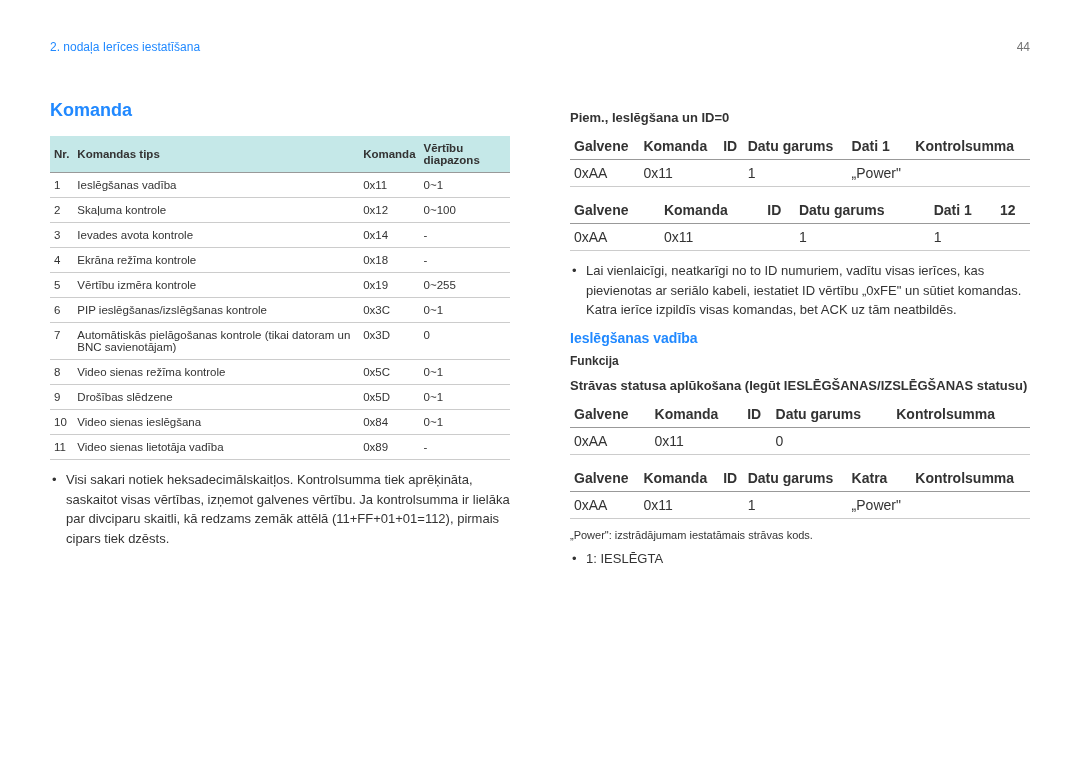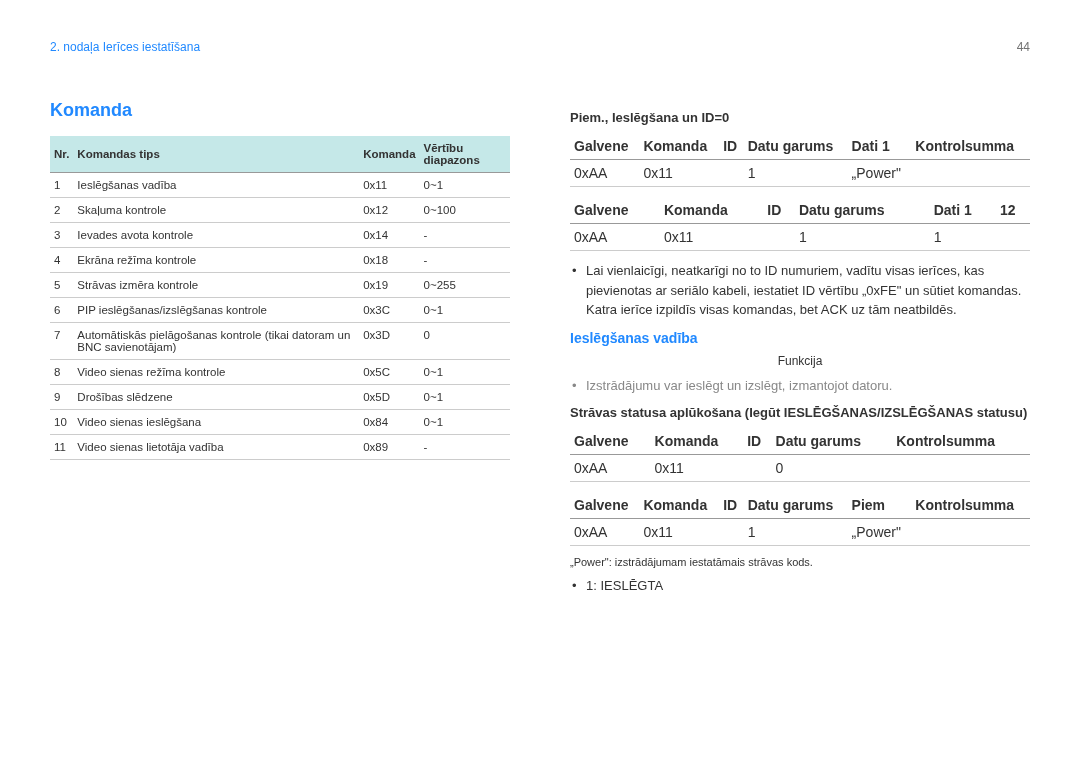--- a/index.html
+++ b/index.html
@@ -46,23 +46,22 @@
   margin-bottom: 8px;
 }
 h4.heading {
   font-size: 13px;
   font-weight: bold;
   margin-bottom: 8px;
   margin-top: 10px;
 }
 h5.sub {
   font-size: 12px;
-  font-weight: normal;
+  font-weight: bold;
   margin-bottom: 8px;
-  text-align: center;
 }
 table {
   width: 100%;
   border-collapse: collapse;
   font-size: 11.5px;
   margin-bottom: 10px;
 }
 table th {
   text-align: left;
   font-weight: bold;
@@ -135,21 +134,21 @@
             <td>-</td>
           </tr>
           <tr>
             <td>4</td>
             <td>Ekrāna režīma kontrole</td>
             <td>0x18</td>
             <td>-</td>
           </tr>
           <tr>
             <td>5</td>
-            <td>Strāvas izmēra kontrole</td>
+            <td>Vērtību izmēra kontrole</td>
             <td>0x19</td>
             <td>0~255</td>
           </tr>
           <tr>
             <td>6</td>
             <td>PIP ieslēgšanas/izslēgšanas kontrole</td>
             <td>0x3C</td>
             <td>0~1</td>
           </tr>
           <tr>
@@ -177,20 +176,21 @@
             <td>0~1</td>
           </tr>
           <tr>
             <td>11</td>
             <td>Video sienas lietotāja vadība</td>
             <td>0x89</td>
             <td>-</td>
           </tr>
         </tbody>
     </table>
+    <div class="note">Visi sakari notiek heksadecimālskaitļos. Kontrolsumma tiek aprēķināta, saskaitot visas vērtības, izņemot galvenes vērtību. Ja kontrolsumma ir lielāka par divciparu skaitli, kā redzams zemāk attēlā (11+FF+01+01=112), pirmais cipars tiek dzēsts.</div>
   </div>
 
   <div class="col">
     <h4 class="heading">Piem., Ieslēgšana un ID=0</h4>
 
     <table class="small-table">
       <thead>
           <tr id="t1h">
             <th>Galvene</th>
             <th>Komanda</th>
@@ -232,21 +232,20 @@
             <td>1</td>
             <td></td>
           </tr>
         </tbody>
     </table>
 
     <div class="note">Lai vienlaicīgi, neatkarīgi no to ID numuriem, vadītu visas ierīces, kas pievienotas ar seriālo kabeli, iestatiet ID vērtību „0xFE" un sūtiet komandas. Katra ierīce izpildīs visas komandas, bet ACK uz tām neatbildēs.</div>
 
     <h3 class="subsection">Ieslēgšanas vadība</h3>
     <h5 class="sub">Funkcija</h5>
-    <div class="note gray">Izstrādājumu var ieslēgt un izslēgt, izmantojot datoru.</div>
 
     <h4 class="heading">Strāvas statusa aplūkošana (Iegūt IESLĒGŠANAS/IZSLĒGŠANAS statusu)</h4>
     <table class="small-table">
       <thead>
           <tr id="t3h">
             <th>Galvene</th>
             <th>Komanda</th>
             <th>ID</th>
             <th>Datu garums</th>
             <th>Kontrolsumma</th>
@@ -263,21 +262,21 @@
         </tbody>
     </table>
 
     <table class="small-table">
       <thead>
           <tr id="t4h">
             <th>Galvene</th>
             <th>Komanda</th>
             <th>ID</th>
             <th>Datu garums</th>
-            <th>Piem</th>
+            <th>Katra</th>
             <th>Kontrolsumma</th>
           </tr>
         </thead>
       <tbody id="t4b">
           <tr>
             <td>0xAA</td>
             <td>0x11</td>
             <td></td>
             <td>1</td>
             <td>„Power"</td>

